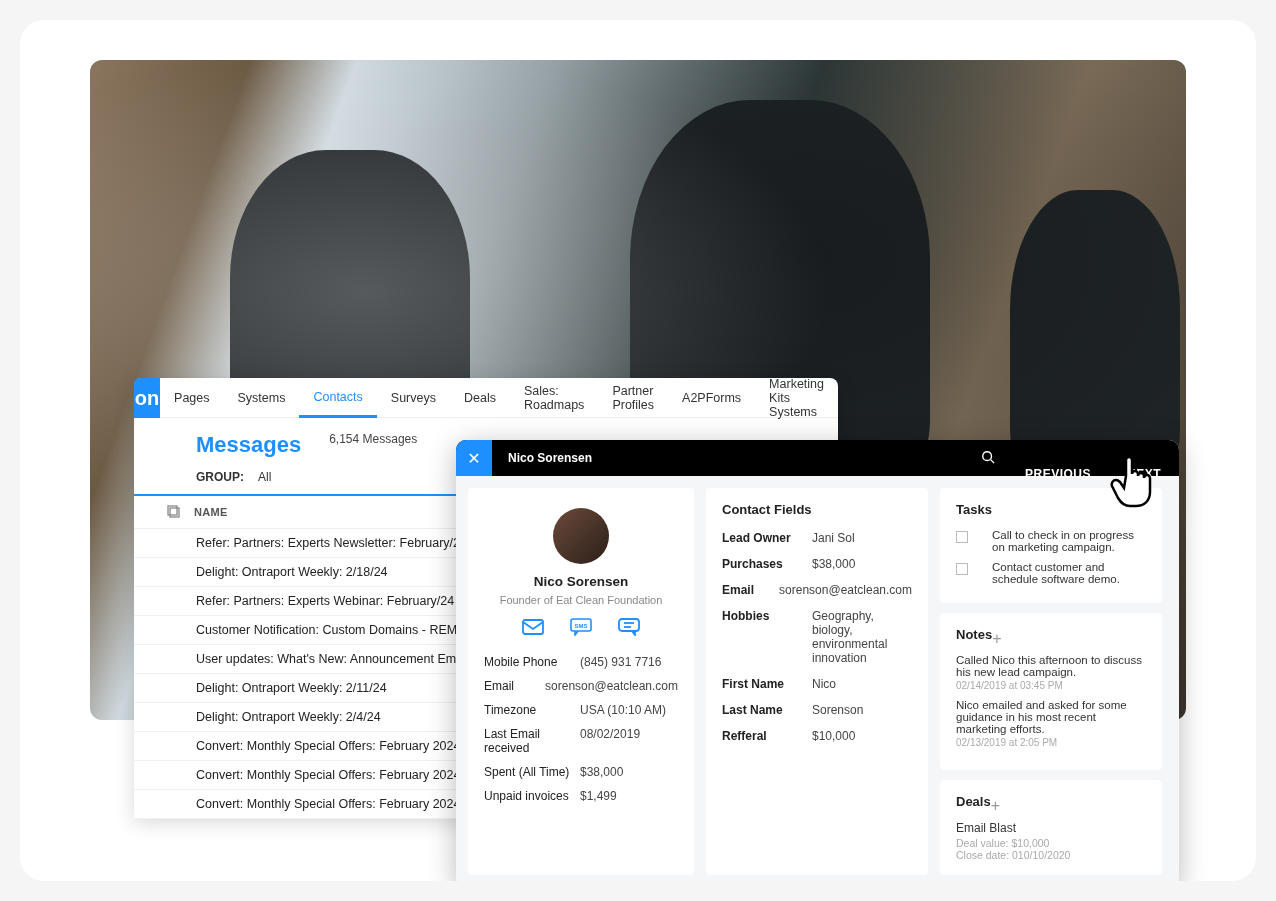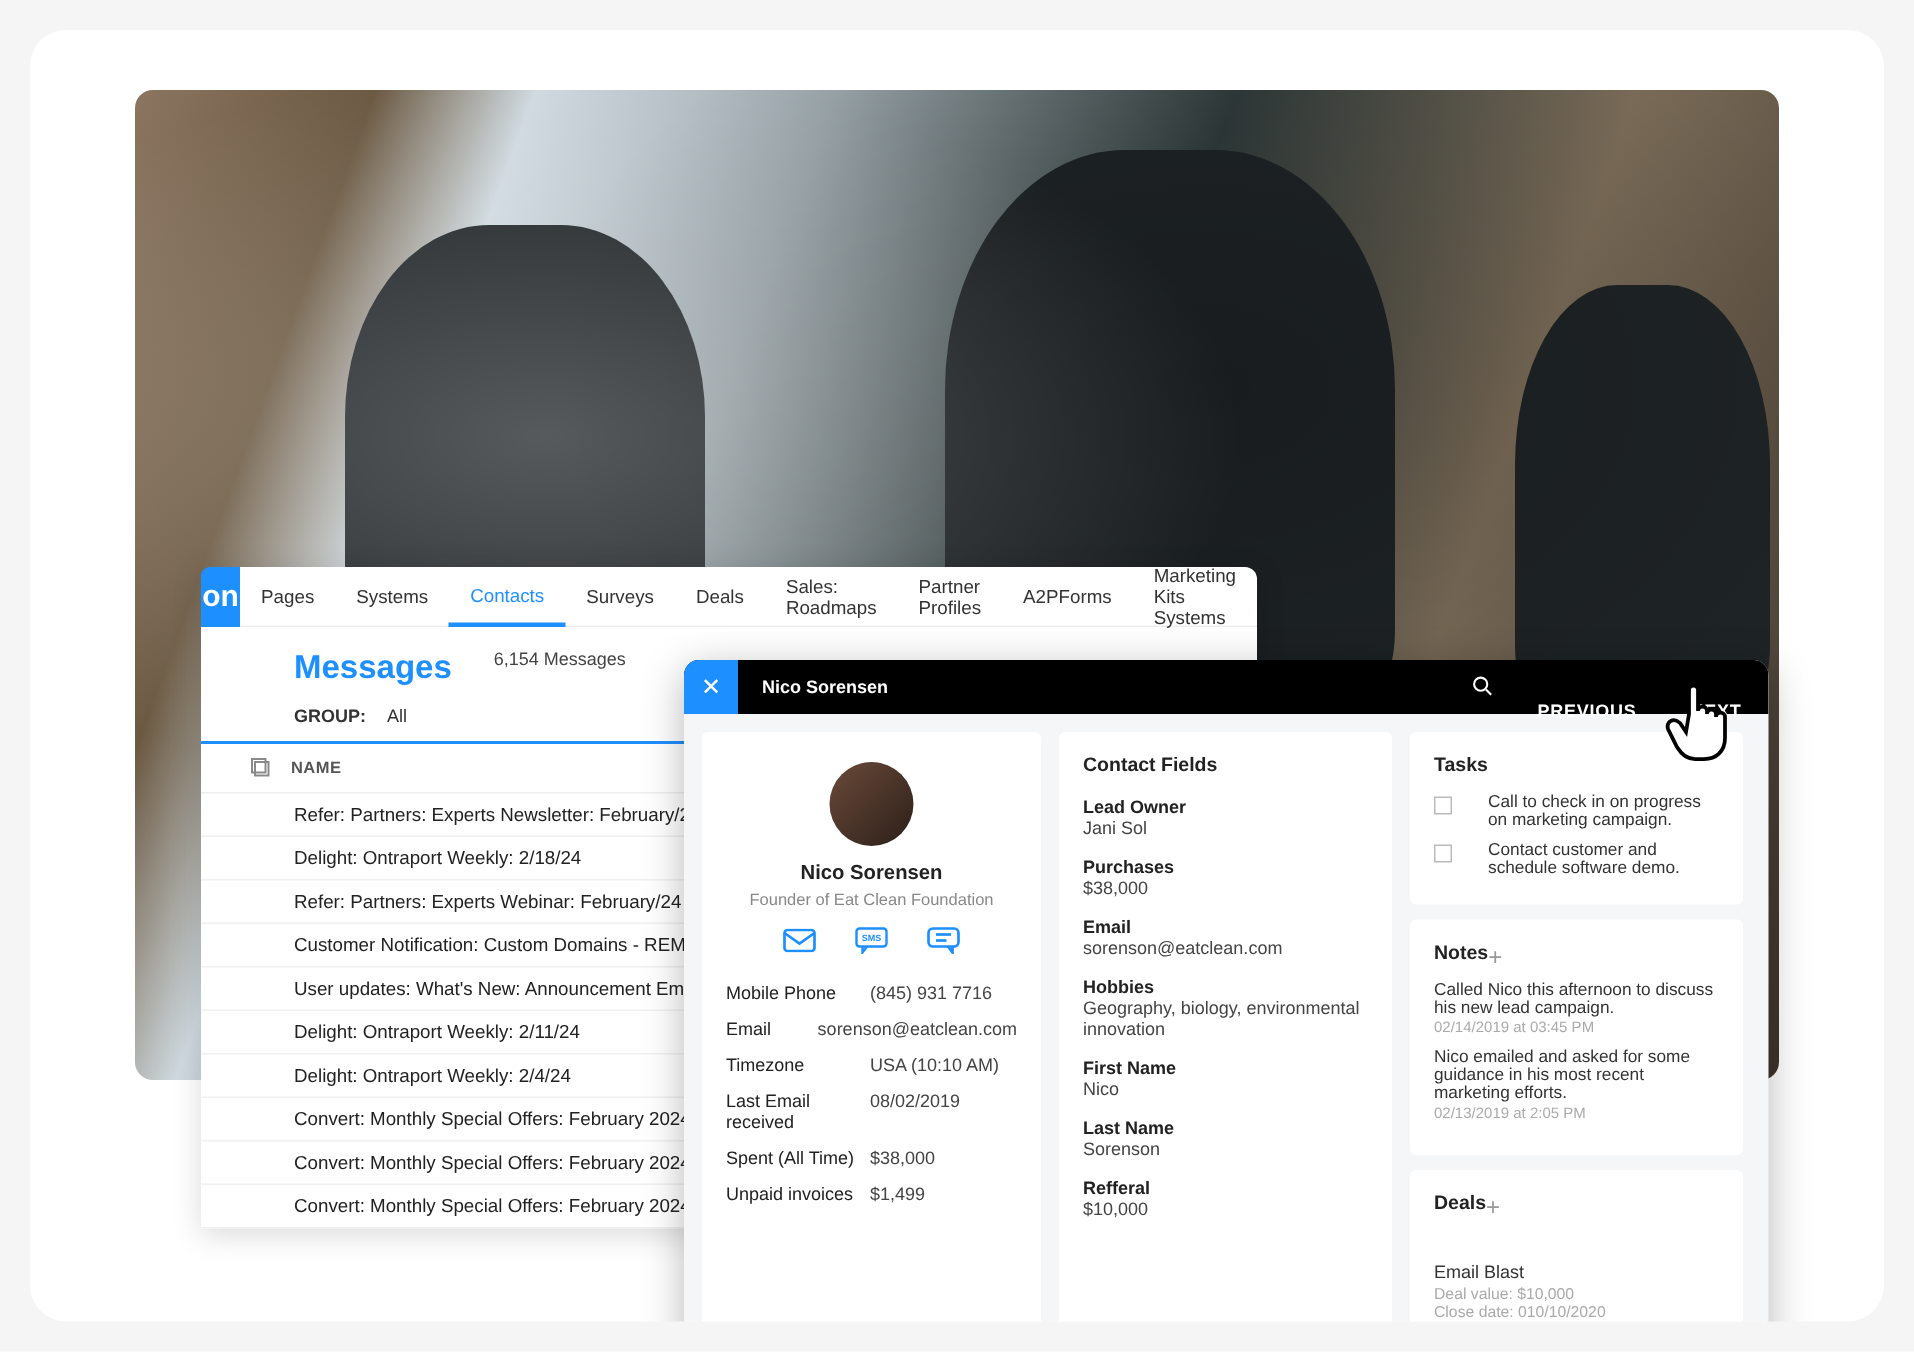--- a/index.html
+++ b/index.html
@@ -39,21 +39,21 @@
   .col-mid { width:222px;}
   .col-right { width:222px; display:flex; flex-direction:column; gap:10px;}
   .avatar { width:56px; height:56px; border-radius:50%; background:linear-gradient(135deg,#6b4a3a,#2b1f18); margin:6px auto 10px;}
   .contact-name { text-align:center; font-weight:700; font-size:13.5px; color:#222;}
   .contact-sub { text-align:center; font-size:11px; color:#888; margin:5px 0 12px;}
   .icon-row { display:flex; justify-content:center; gap:26px; margin-bottom:14px;}
   .ic { width:22px; height:18px; color:#1e8fff; cursor:pointer; display:flex; align-items:center; justify-content:center;}
   .kv { display:flex; padding:5px 0;}
   .kv .k { width:96px; font-weight:400; color:#222;}
   .kv .v { flex:1; color:#444;}
-  .kv2 { display:flex; padding:6px 0;flex-direction:column;}
+  .kv2 { display:flex; padding:6px 0;}
   .kv2 .k { width:90px; font-weight:700; color:#222;}
   .kv2 .v { flex:1; color:#444;}
   .sect-title { font-weight:700; font-size:13px; color:#222; margin-bottom:8px;}
   .sect-head { display:flex; align-items:center; justify-content:flex-start;}
   .plus { color:#999; font-size:16px; cursor:pointer;}
   .task { display:flex; gap:24px; padding:4px 0; font-size:11.5px; color:#333;}
   .task-box { width:12px; height:12px; border:1px solid #bbb; margin-top:2px; flex-shrink:0; cursor:pointer;}
   .note { font-size:11.5px; color:#333; margin:4px 0 2px;}
   .note-date { font-size:10px; color:#aaa; margin-bottom:8px;}
   .deal-line { font-size:10.5px; color:#aaa;}
@@ -246,21 +246,21 @@
               <div class="note-date">02/14/2019 at 03:45 PM</div>
               <div class="note">Nico emailed and asked for some guidance in his most recent marketing efforts.</div>
               <div class="note-date">02/13/2019 at 2:05 PM</div>
             </div>
         </div>
         <div class="card">
           <div class="sect-head">
             <div class="sect-title">Deals</div>
             <div class="plus">+</div>
           </div>
-          <div style="margin-top:24px;">
+          <div style="margin-top:4px;">
             <div class="deal-title">Email Blast</div>
             <div class="deal-line">Deal value: $10,000</div>
             <div class="deal-line">Close date: 010/10/2020</div>
           </div>
         </div>
       </div>
     </div>
   </div>
 
   <div class="hand">

